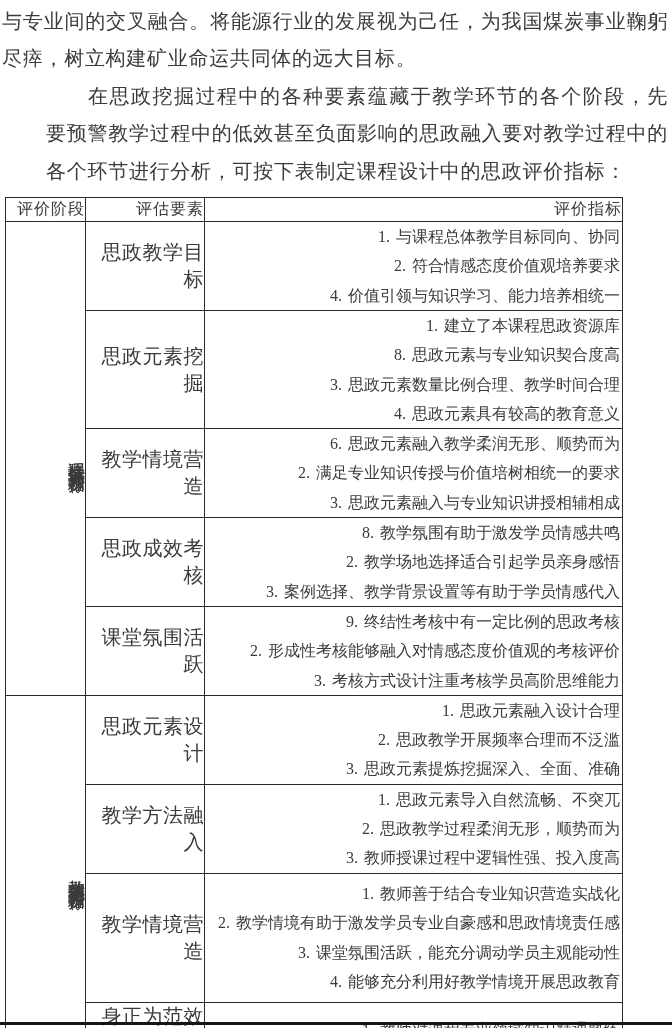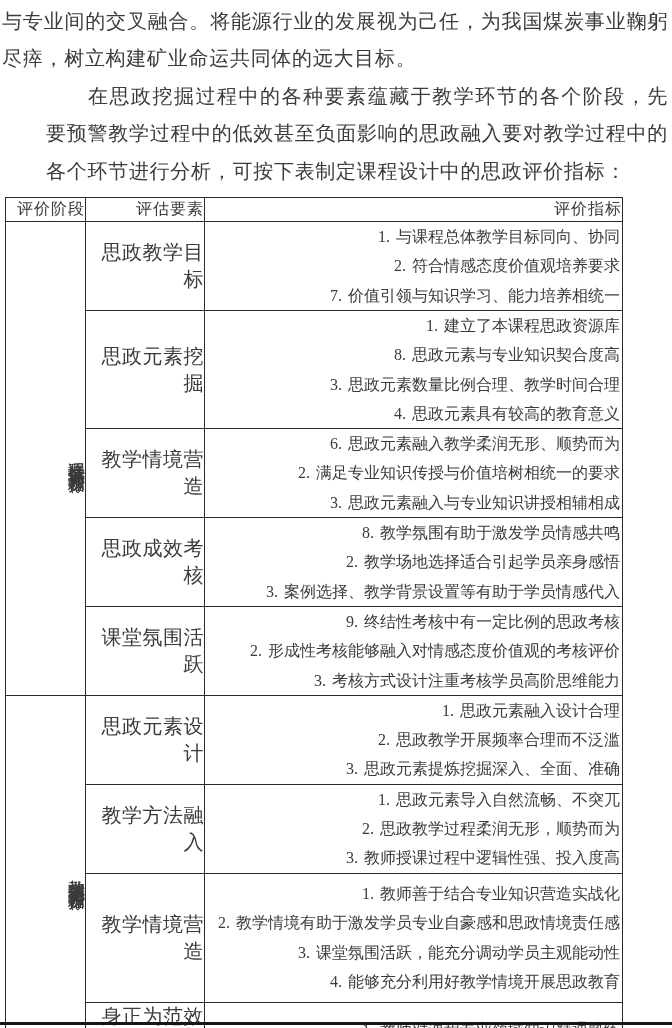--- a/index.html
+++ b/index.html
@@ -98,21 +98,21 @@
     <tbody>
 
       <tr style="height:88px">
         <td class="phase-cell" rowspan="5">
           <span class="vtext">课程设计评估要素和评价指标</span>
         </td>
         <td class="elem-cell">思政教学目标</td>
         <td class="ind-cell">
           <div class="ind">1. 与课程总体教学目标同向、协同</div>
           <div class="ind">2. 符合情感态度价值观培养要求</div>
-          <div class="ind">7. 价值引领与知识学习、能力培养相统一</div>
+          <div class="ind">4. 价值引领与知识学习、能力培养相统一</div>
         </td>
       </tr>
       <tr style="height:117px">
         <td class="elem-cell">思政元素挖掘</td>
         <td class="ind-cell">
           <div class="ind">1. 建立了本课程思政资源库</div>
           <div class="ind">8. 思政元素与专业知识契合度高</div>
           <div class="ind">3. 思政元素数量比例合理、教学时间合理</div>
           <div class="ind">4. 思政元素具有较高的教育意义</div>
         </td>

